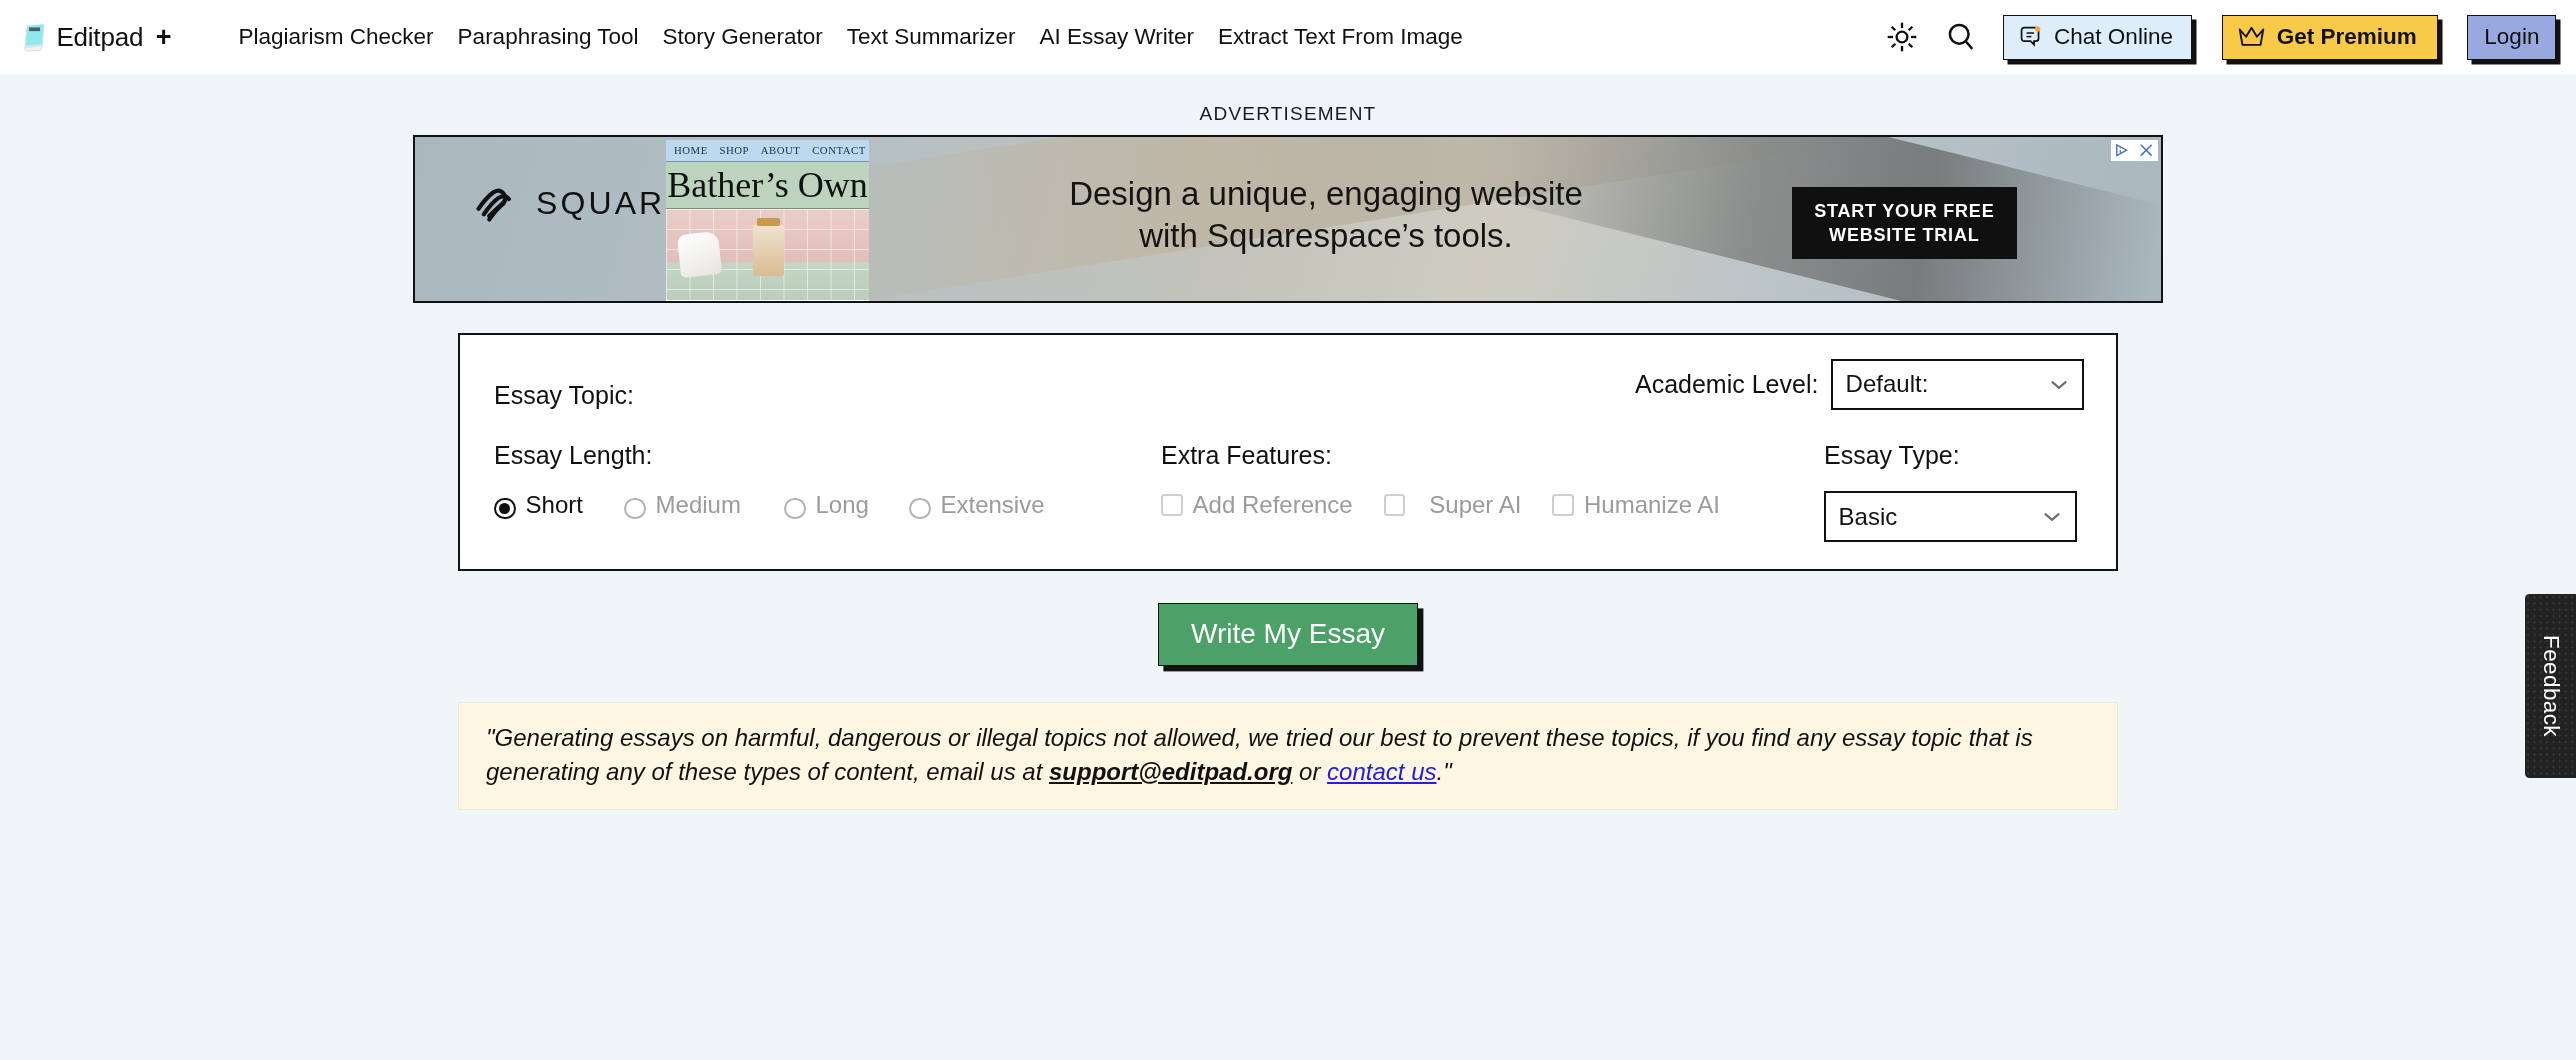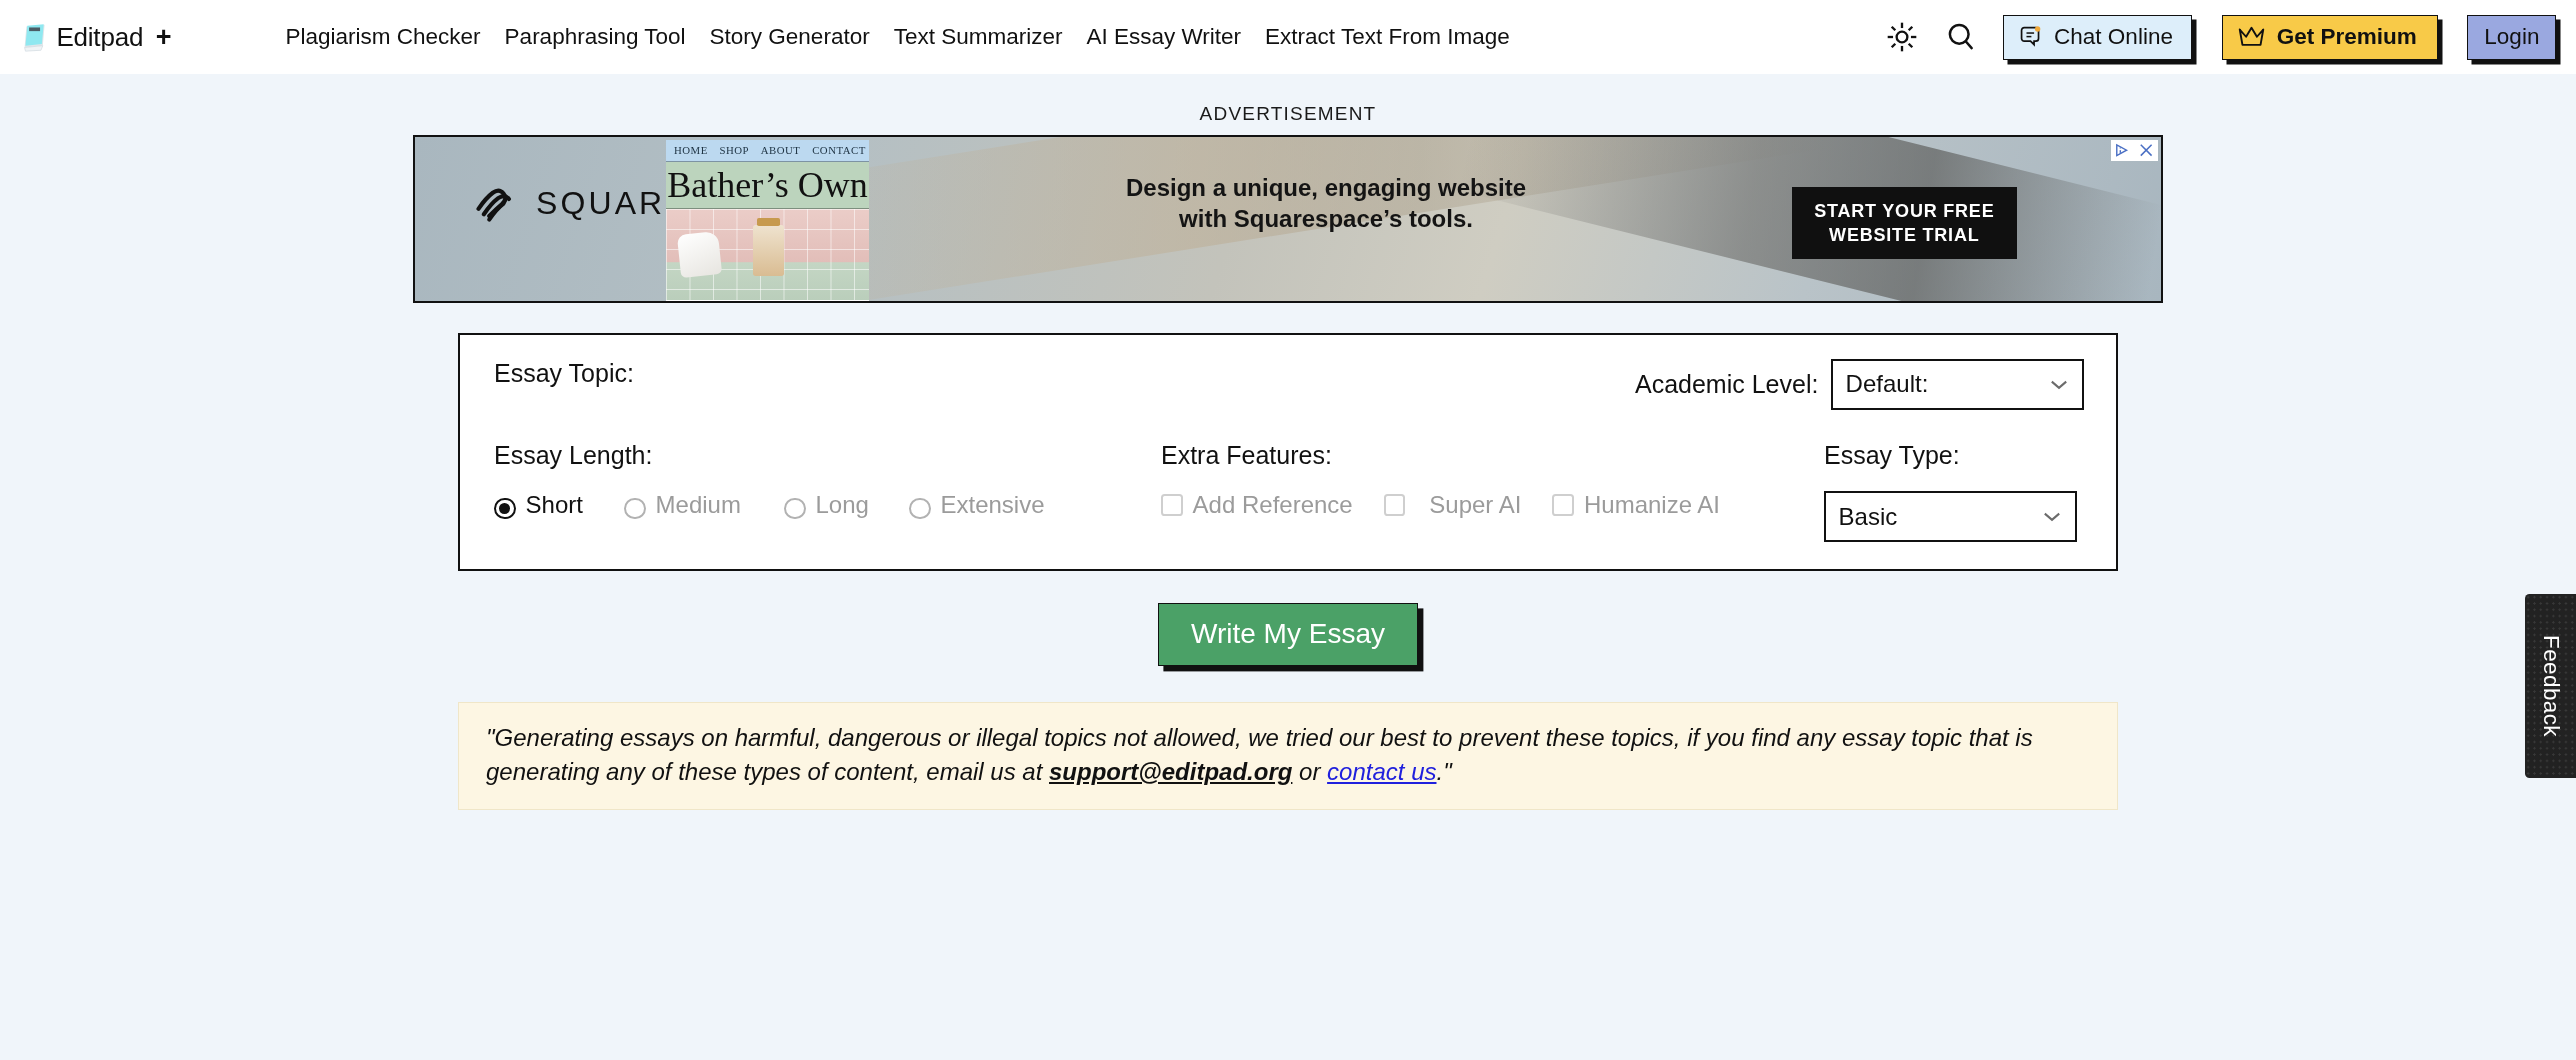--- a/index.html
+++ b/index.html
@@ -25,21 +25,21 @@
     flex: 0 0 auto;
   }
   .brand-logo { width: 31px; height: 31px; display:block; }
   .brand-name {
     font-size: 26px; color: #111; letter-spacing: -0.2px;
   }
   .brand-plus { font-size: 27px; font-weight: 700; color:#111; margin-left: 7.2px; }
 
   .nav {
     display: flex; align-items: center; gap: 24px;
-    margin-left: 114px;
+    margin-left: 67px;
     flex: 0 0 auto;
   }
   .nav-item {
     font-size: 22.5px; color: #111; white-space: nowrap; cursor: pointer;
   }
 
   .header-right {
     margin-left: auto;
     display: flex; align-items: center; gap: 26px;
   }
@@ -140,21 +140,21 @@
   }
   .ad-towel{
     position:absolute; left:12.6px; top:23.5px; width:41px; height:43px;
     background: linear-gradient(160deg,#ffffff,#e7e5e0);
     border-radius: 9px 12.6px 5.4px 5.4px;
     transform: rotate(-6deg);
   }
   .ad-headline {
     position: absolute; left: 505px; top: 36px; width: 812px;
     text-align: center;
-    font-size: 24px; line-height: 1.28; font-weight: 700; color: #141414;
+    font-size: 33px; line-height: 1.28; font-weight: 400; color: #141414;
   }
   .ad-cta {
     position: absolute; right: 144px; top: 50px;
     background: #101010; color: #fff;
     font-size: 18px; font-weight: 700; letter-spacing: 0.8px;
     text-align: center; line-height: 1.35;
     padding: 11.7px 22.5px;
   }
   .ad-badges {
     position:absolute; right: 2.7px; top: 2.7px;
@@ -168,21 +168,21 @@
 
   
   .card {
     width: 1660px;
     margin: 30px auto 0;
     background: #fff;
     border: 2.7px solid #111;
     padding: 23.5px 32px 27px 34px;
   }
   .card-top {
-    display: flex; align-items: flex-start; justify-content: space-between;
+    display: flex; align-items: flex-end; justify-content: space-between;
   }
   .field-label { font-size: 25px; color:#111; }
   .academic-wrap { display:flex; align-items:center; gap: 12.6px; }
   .select {
     border: 2.7px solid #111;
     background: #fff;
     height: 51px;
     display: flex; align-items: center; justify-content: space-between;
     padding: 0 12.6px 0 12.6px;
     font-size: 24px; color: #111;

